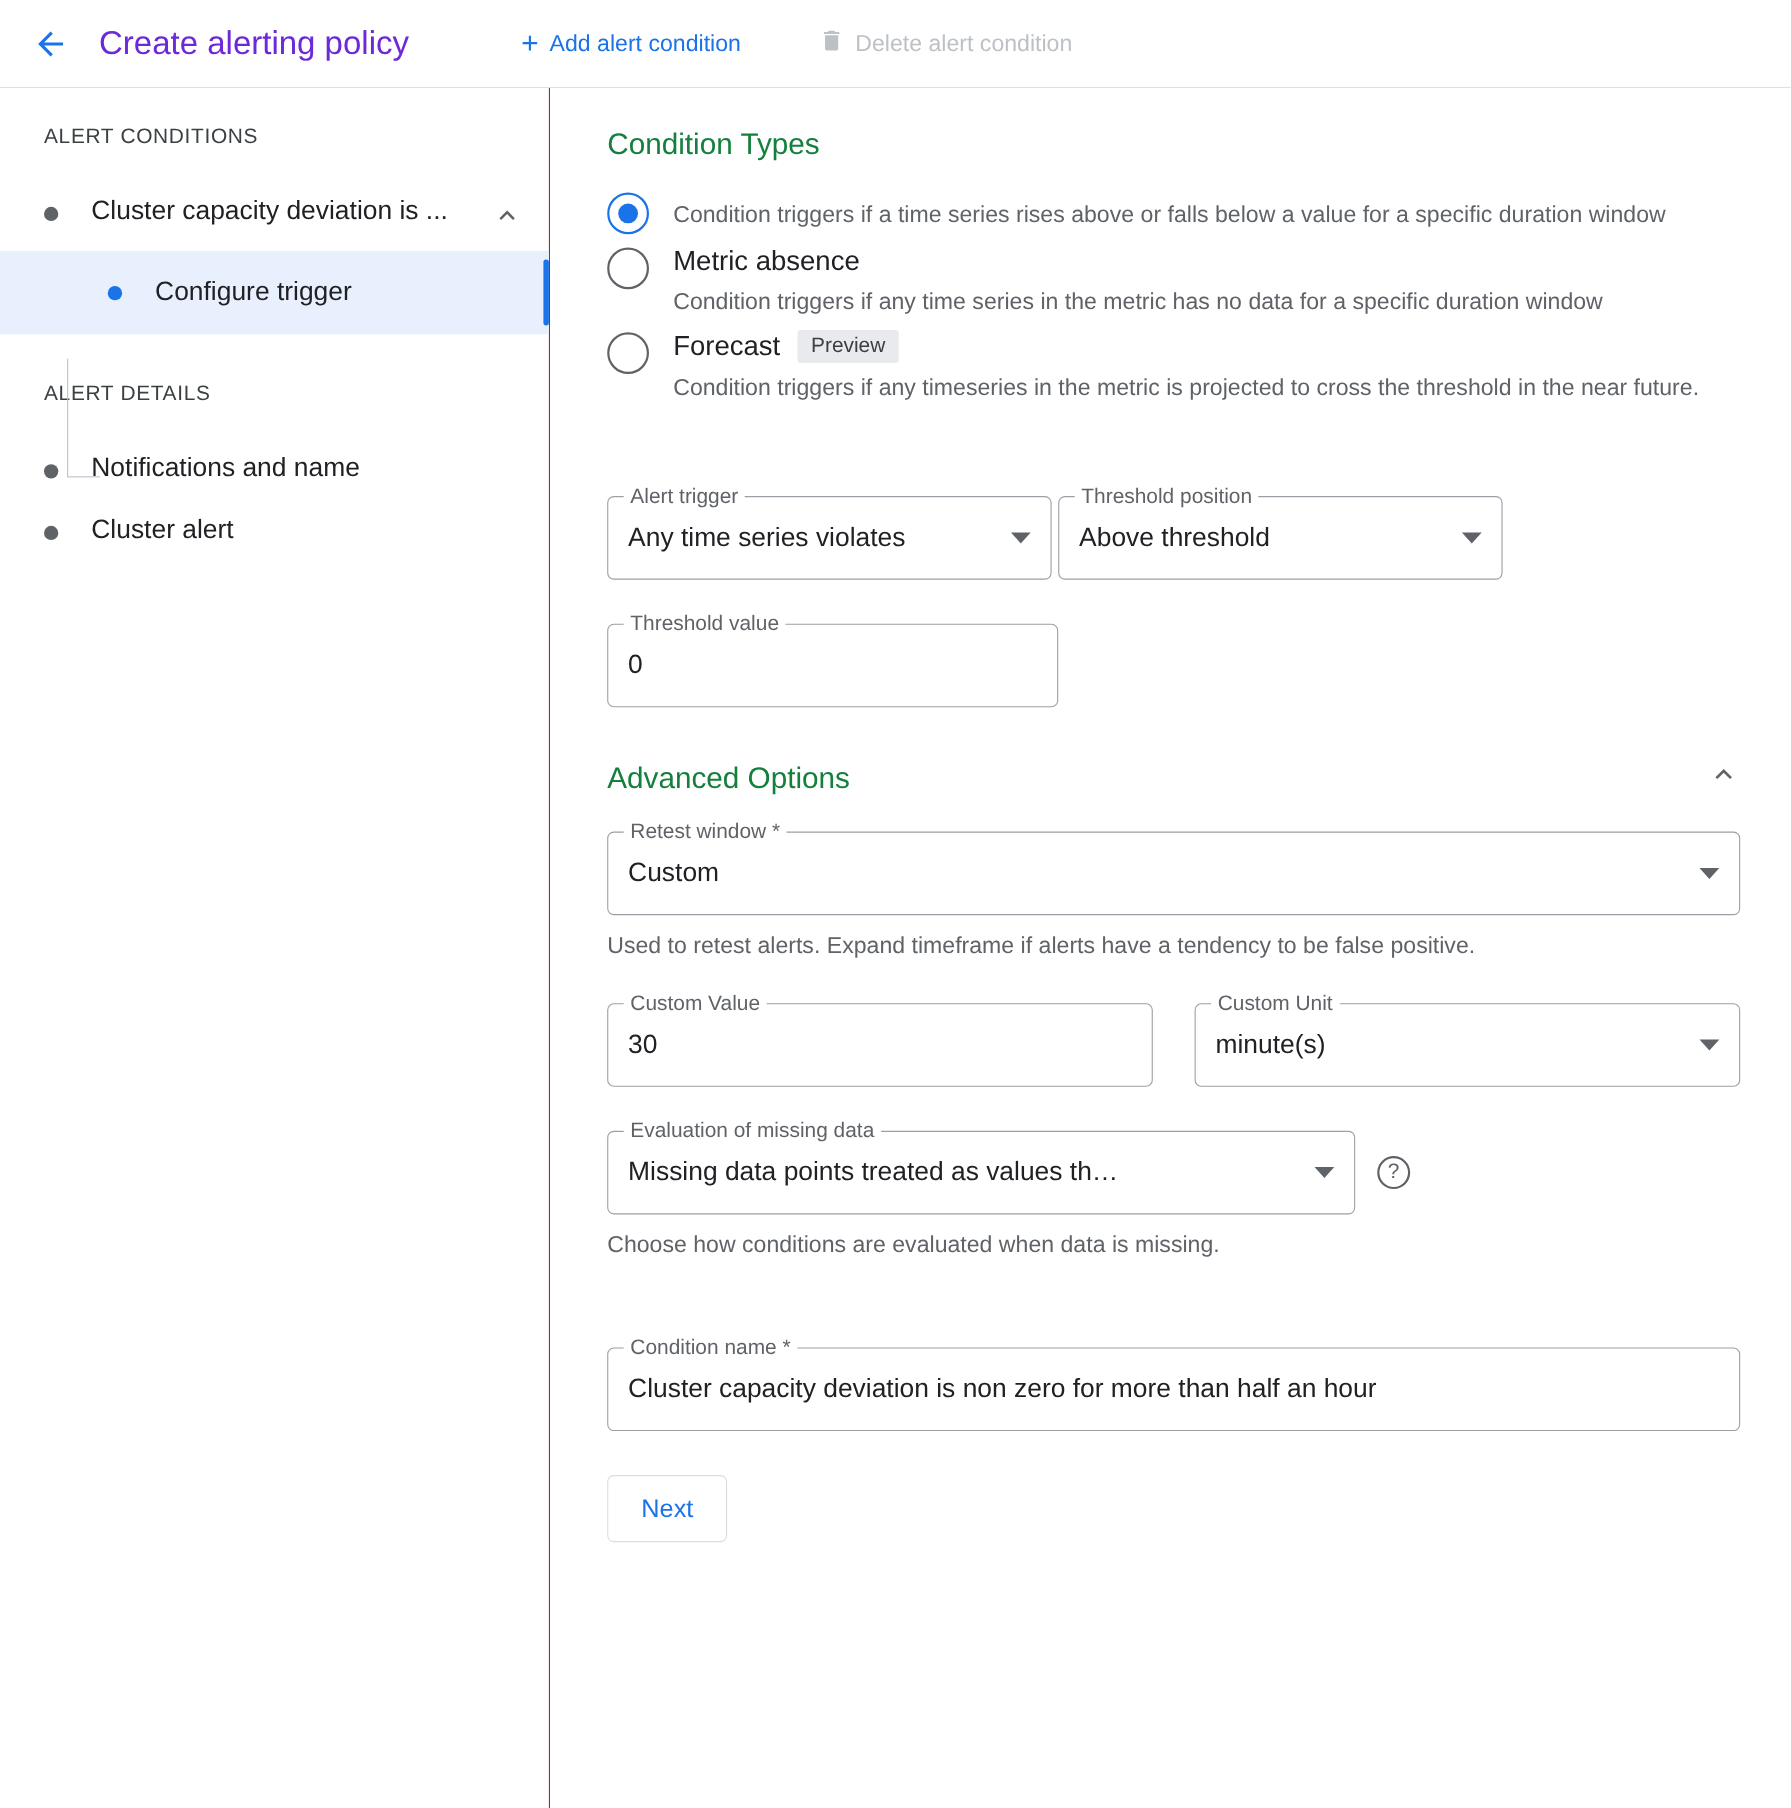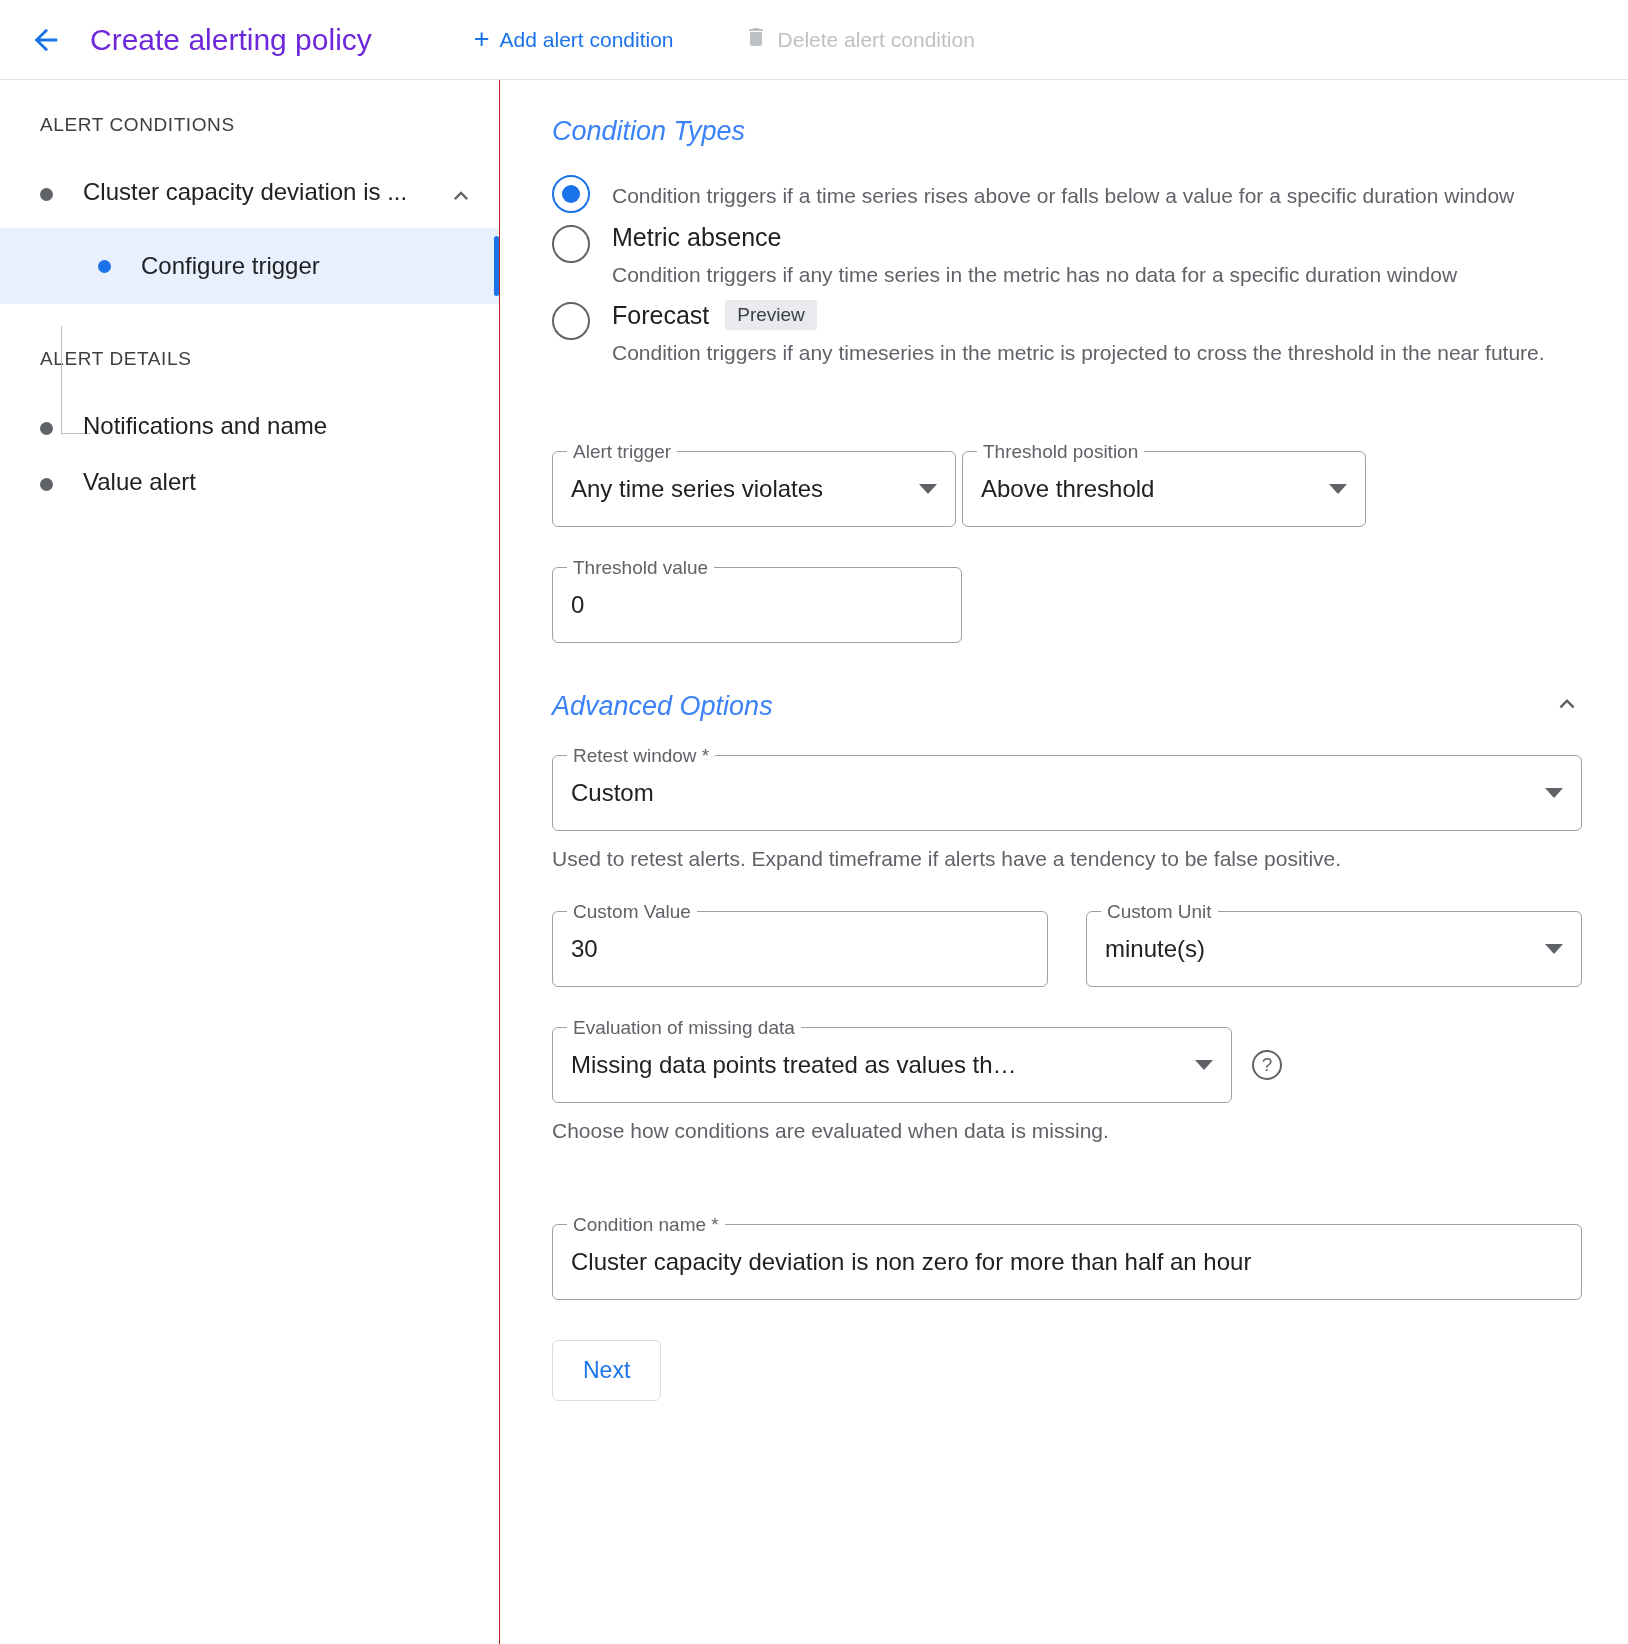--- a/index.html
+++ b/index.html
@@ -134,23 +134,22 @@
 
   
   .main {
     flex: 1;
     padding: 36px 0 0 52px;
     overflow: hidden;
   }
   .h2 {
     font-size: 27px;
     font-weight: 500;
-    color: #3b82f6;
+    color: #15803d;
     margin: 0 0 26px 0;
-    font-style: italic;
   }
 
   
   .radio-row { display: flex; margin-bottom: 10px; }
   .radio {
     width: 38px; height: 38px; border-radius: 50%;
     border: 2px solid #5f6368;
     flex: 0 0 auto;
     margin-top: 2px;
     position: relative;
@@ -319,21 +318,21 @@
 
     <div class="section-label details">ALERT DETAILS</div>
 
     <div class="nav-item">
       <span class="dot"></span>
       <span class="label">Notifications and name</span>
     </div>
 
     <div class="nav-item">
       <span class="dot"></span>
-      <span class="label">Value alert</span>
+      <span class="label">Cluster alert</span>
     </div>
   </div>
 
   <div class="main">
 
     <div class="h2">Condition Types</div>
 
     
     <div class="radio-row">
       <span class="radio checked"></span>

